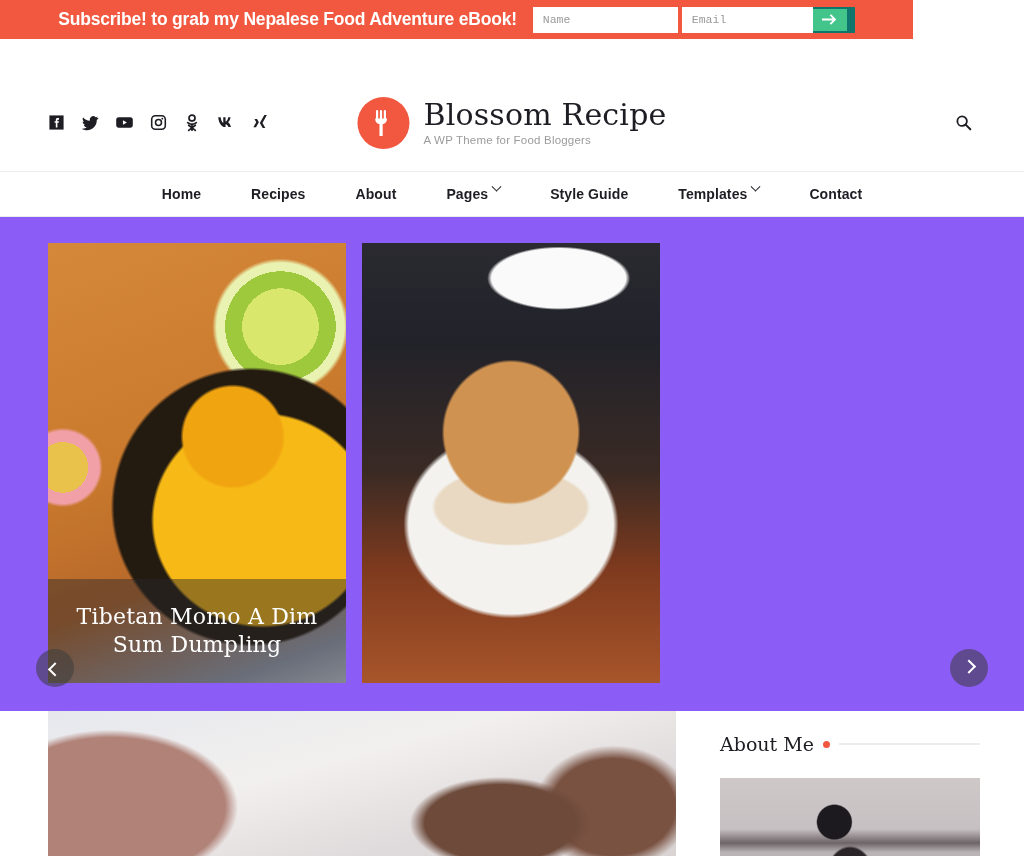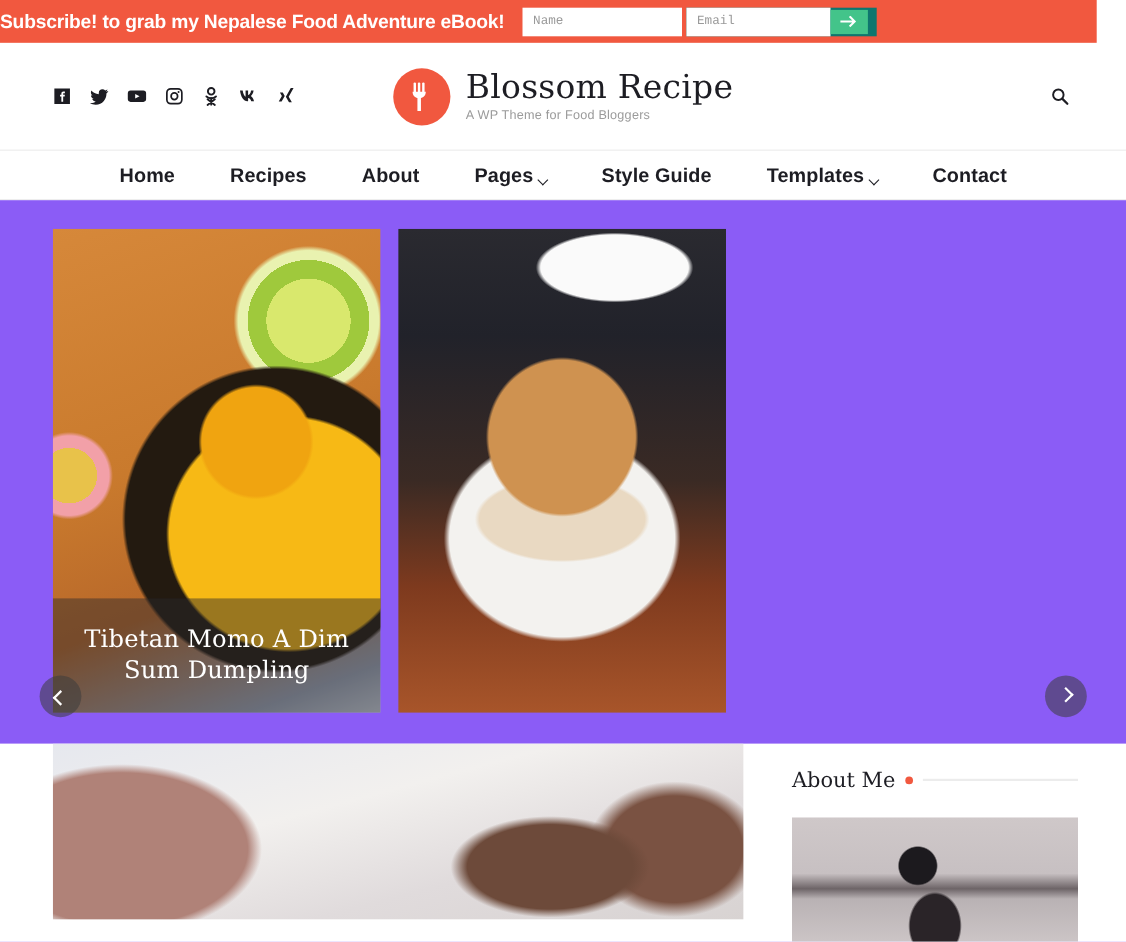--- a/index.html
+++ b/index.html
@@ -6,23 +6,23 @@
   html, body {
     width: 1024px; height: 856px;
     font-family: "Liberation Sans", sans-serif;
     background: #ffffff;
     overflow: hidden;
   }
 
   
   .subscribe-bar {
     position: relative;
-    width: 997px; height: 39px;
+    width: 913px; height: 39px;
     background: #f1583f;
-    display: flex; align-items: center; 
+    display: flex; align-items: center; justify-content: center;
     gap: 16px;
   }
   .subscribe-text {
     color: #ffffff;
     font-size: 17.5px;
     font-weight: bold;
     letter-spacing: -0.2px;
     white-space: nowrap;
   }
   .sub-form { display: flex; align-items: center; gap: 4px; }
@@ -47,20 +47,21 @@
     display: flex; align-items: center; justify-content: center;
   }
 
   
   .site-header {
     position: relative;
     width: 1024px; height: 98px;
     background: #ffffff;
     display: flex; align-items: center;
     border-bottom: 1px solid #ececec;
+    margin-top: 35px;
   }
   .social-list {
     position: absolute; left: 44px; top: 50%;
     transform: translateY(-50%);
     display: flex; align-items: center; gap: 10px;
   }
   .social-link {
     width: 24px; height: 24px;
     display: flex; align-items: center; justify-content: center;
     color: #1d1d23; cursor: pointer;
@@ -101,24 +102,24 @@
   .main-nav {
     width: 1024px; height: 45px;
     background: #ffffff;
     border-bottom: 1px solid #ececec;
     display: flex; align-items: center; justify-content: center;
   }
   .nav-list { display: flex; align-items: center; list-style: none; }
   .nav-item {
     position: relative;
     padding: 0 25px;
-    font-size: 18px; font-weight: bold;
+    font-size: 14px; font-weight: bold;
     color: #1d1d23; cursor: pointer;
     letter-spacing: 0.1px;
-    display: flex; align-items: flex-end; gap: 5px;
+    display: flex; align-items: flex-start; gap: 5px;
   }
   .caret {
     display: inline-block;
     width: 7px; height: 7px;
     border-right: 1.4px solid #1d1d23;
     border-bottom: 1.4px solid #1d1d23;
     transform: rotate(45deg) translate(-2px, -2px);
   }
 
   

